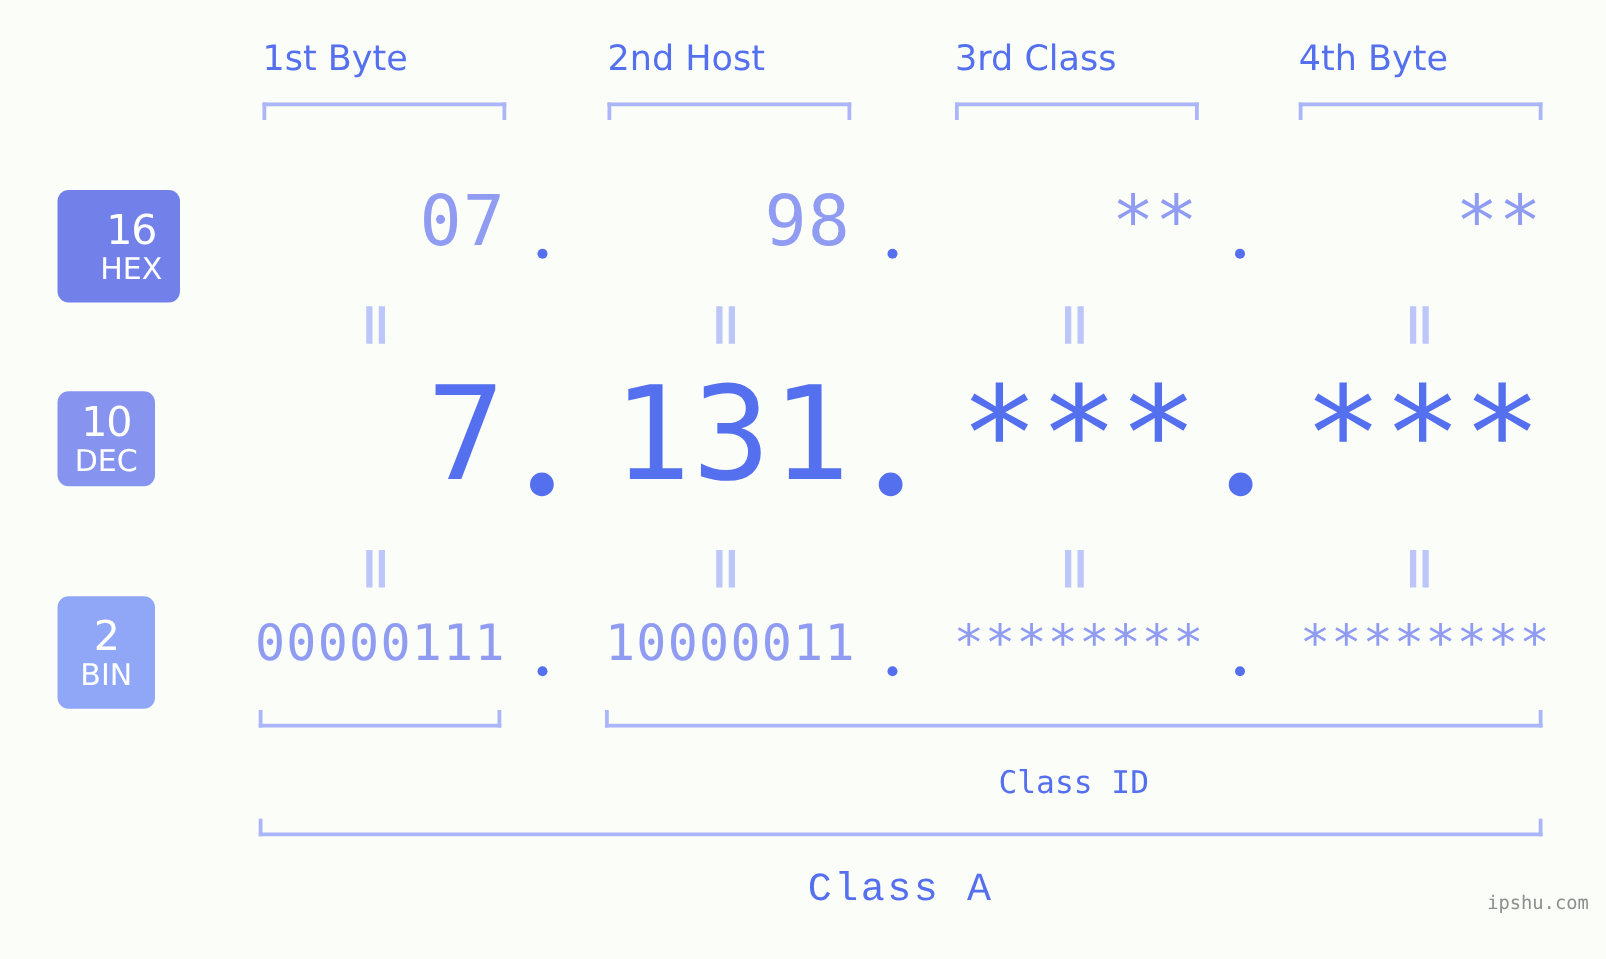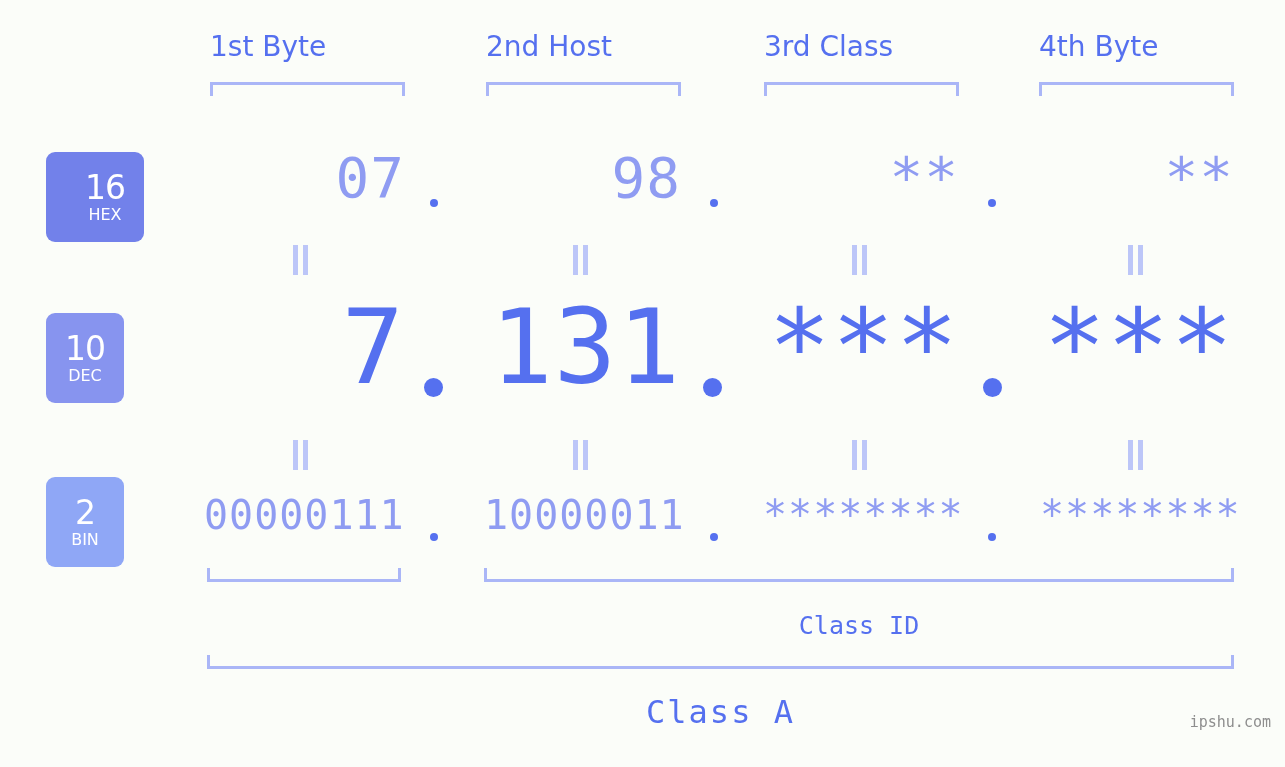--- a/index.html
+++ b/index.html
@@ -64,27 +64,27 @@
     justify-content: center;
     font-family: "DejaVu Sans", sans-serif;
     line-height: 1;
   }
   .badge .num {
     font-size: 33px;
     font-weight: 400;
     letter-spacing: -1px;
   }
   .badge .name {
-    font-size: 16px;
+    font-size: 24px;
     font-weight: 400;
     margin-top: 3px;
     letter-spacing: 0px;
   }
   #badge-hex { top: 152px; height: 90px; background: #7281ea; padding-left: 20px; }
-  #badge-dec { top: 313px; height: 90px; background: #8794ef; }
+  #badge-dec { top: 313px; height: 76px; background: #8794ef; }
   #badge-bin { top: 477px; height: 90px; background: #8fa7f6; }
 
   
   .cell {
     position: absolute;
     text-align: right;
     white-space: nowrap;
   }
   .row-hex .cell {
     font-size: 56px;
@@ -258,17 +258,17 @@
     <div class="dot dot-bin" style="left:710px;"></div>
     <div class="dot dot-bin" style="left:988px;"></div>
   </div>
 
   <div class="bracket-up" style="left:207px; top:568px; width:194px;"></div>
   <div class="bracket-up" style="left:484px; top:568px; width:750px;"></div>
 
   <div class="section-label" style="left:484px; width:750px;">Class ID</div>
 
   <div class="bracket-up" style="left:207px; top:655px; width:1027px;"></div>
-  <div id="class-label" style="left:207px; width:1027px;">Class A</div>
+  <div id="class-label" style="left:207px; width:1027px;font-family:Liberation Mono, monospace;">Class A</div>
 
   <div id="watermark">ipshu.com</div>
 
 </div>
 
 </body></html>

